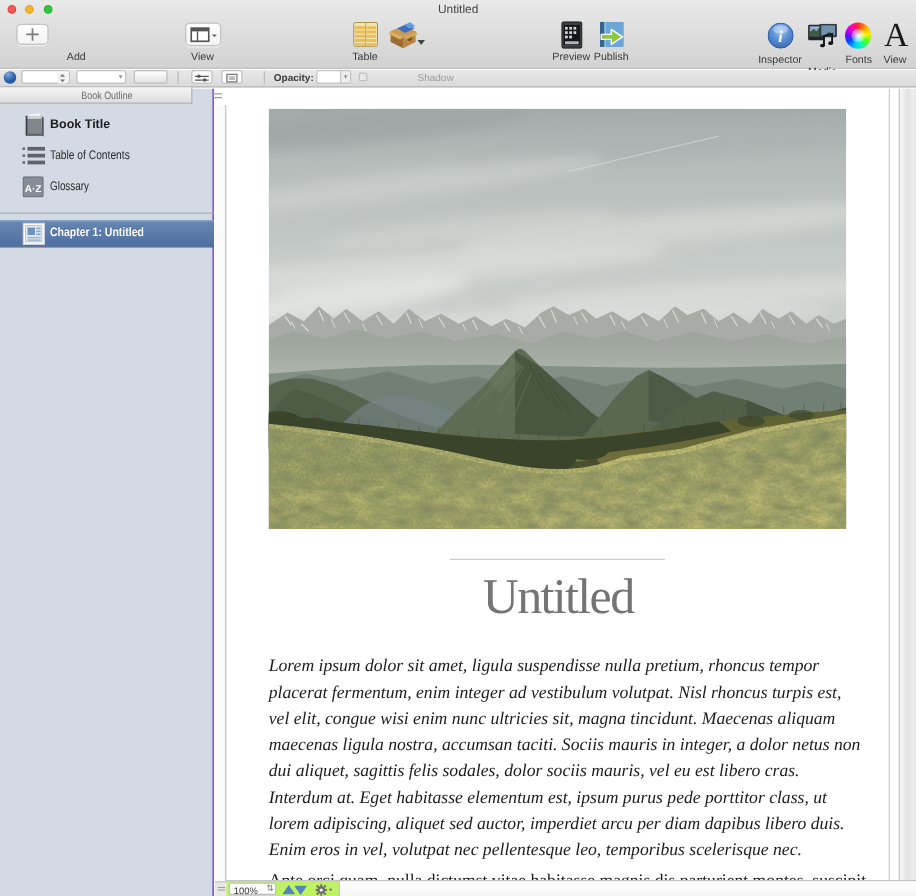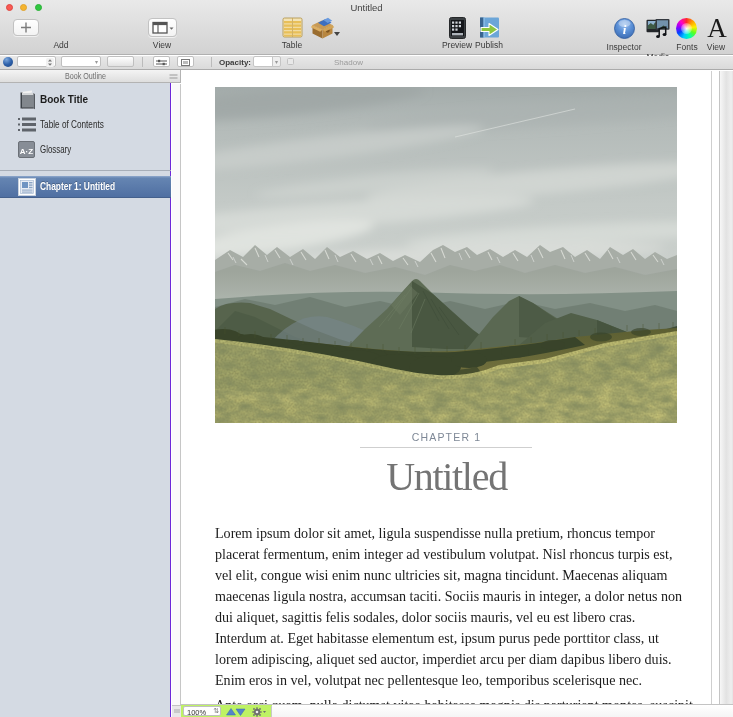--- a/index.html
+++ b/index.html
@@ -202,21 +202,21 @@
     <rect x="4" y="4" width="6" height="6" fill="#6f94c2"></rect>
     <rect x="11" y="4" width="3.5" height="1.4" fill="#8aa4c4"></rect>
       <rect x="11" y="6.4" width="3.5" height="1.4" fill="#8aa4c4"></rect>
       <rect x="11" y="8.8" width="3.5" height="1.4" fill="#8aa4c4"></rect>
     <rect x="4" y="11.5" width="10.5" height="1.2" fill="#9ab0cc"></rect>
       <rect x="4" y="13.5" width="10.5" height="1.2" fill="#9ab0cc"></rect>
   </svg>
   <div class="abs" style="left:40px;top:110px;font-size:10px;font-weight:bold;color:#fff;text-shadow:0 -1px 0 rgba(0,0,0,0.25);transform:scaleX(0.84);transform-origin:0 50%;">Chapter 1: Untitled</div>
 </div>
 
-<div class="abs" style="left:0;top:70px;width:181px;height:13px;background:linear-gradient(#f4f4f4,#dedede);border-bottom:1px solid #b3b3b3;border-right:1px solid #b3b3b3;">
+<div class="abs" style="left:0;top:70px;width:154px;height:13px;background:linear-gradient(#f4f4f4,#dedede);border-bottom:1px solid #b3b3b3;border-right:1px solid #b3b3b3;">
   <div class="abs" style="left:0;top:1px;width:171px;text-align:center;font-size:8.5px;color:#6e6e6e;transform:scaleX(0.84);">Book Outline</div>
   <svg class="abs" style="left:169px;top:4px;" width="9" height="6" viewBox="0 0 9 6">
       <path d="M0.5 1h8M0.5 4h8" stroke="#9a9a9a" stroke-width="1"></path>
     </svg>
 </div>
 
 <div class="abs" style="left:172px;top:84px;width:9px;height:633px;background:#fafafa;border-right:1px solid #c6c6c6;"></div>
 
 <div class="abs" id="main" style="left:182px;top:71px;width:551px;height:633px;background:#ffffff;overflow:hidden;">
 
@@ -333,25 +333,24 @@
     <path d="M0 336 L0 310 C70 316 140 321 210 322 L200 336 Z" fill="#6b693a" opacity="0.9"></path>
 
     <g filter="url(#grain1)">
       <path d="M0 336 L0 252 C60 258 120 268 180 282 C220 290 250 292 284 278 L330 272 390 256 462 244 L462 336 Z" fill="#7c7a44"></path>
     </g>
     <g filter="url(#grain2)">
       <path d="M0 336 L0 256 C60 262 120 272 180 286 C220 294 250 296 284 282 L330 276 390 260 462 248 L462 336 Z" fill="#6e6c3c"></path>
     </g>
   </svg>
 
-  <div class="abs" style="left:0;top:360px;width:529px;text-align:center;font-size:10.5px;letter-spacing:1.2px;color:#7e8896;">CHAPTER 1</div>
   <div class="abs" style="left:178px;top:376px;width:172px;height:1px;background:#cfcfcf;"></div>
   <div class="abs" style="left:0;top:381.5px;width:529px;text-align:center;font-family:'Liberation Serif',serif;font-size:40px;letter-spacing:-1.3px;color:#747474;">Untitled</div>
 
-  <div class="abs" style="left:33px;top:451.7px;width:500px;font-family:'Liberation Serif',serif;font-size:14.1px;line-height:21px;color:#1c1c1c;">
+  <div class="abs" style="left:33px;top:451.7px;width:500px;font-family:'Liberation Serif',serif;font-size:14.1px;line-height:21px;color:#1c1c1c;font-style:italic;">
 Lorem ipsum dolor sit amet, ligula suspendisse nulla pretium, rhoncus tempor<br>
 placerat fermentum, enim integer ad vestibulum volutpat. Nisl rhoncus turpis est,<br>
 vel elit, congue wisi enim nunc ultricies sit, magna tincidunt. Maecenas aliquam<br>
 maecenas ligula nostra, accumsan taciti. Sociis mauris in integer, a dolor netus non<br>
 dui aliquet, sagittis felis sodales, dolor sociis mauris, vel eu est libero cras.<br>
 Interdum at. Eget habitasse elementum est, ipsum purus pede porttitor class, ut<br>
 lorem adipiscing, aliquet sed auctor, imperdiet arcu per diam dapibus libero duis.<br>
 Enim eros in vel, volutpat nec pellentesque leo, temporibus scelerisque nec.
   </div>
   <div class="abs" style="left:33px;top:623.7px;width:500px;font-family:'Liberation Serif',serif;font-size:14.1px;line-height:21px;color:#1c1c1c;">Ante orci quam, nulla dictumst vitae habitasse magnis dis parturient montes, suscipit.</div>

